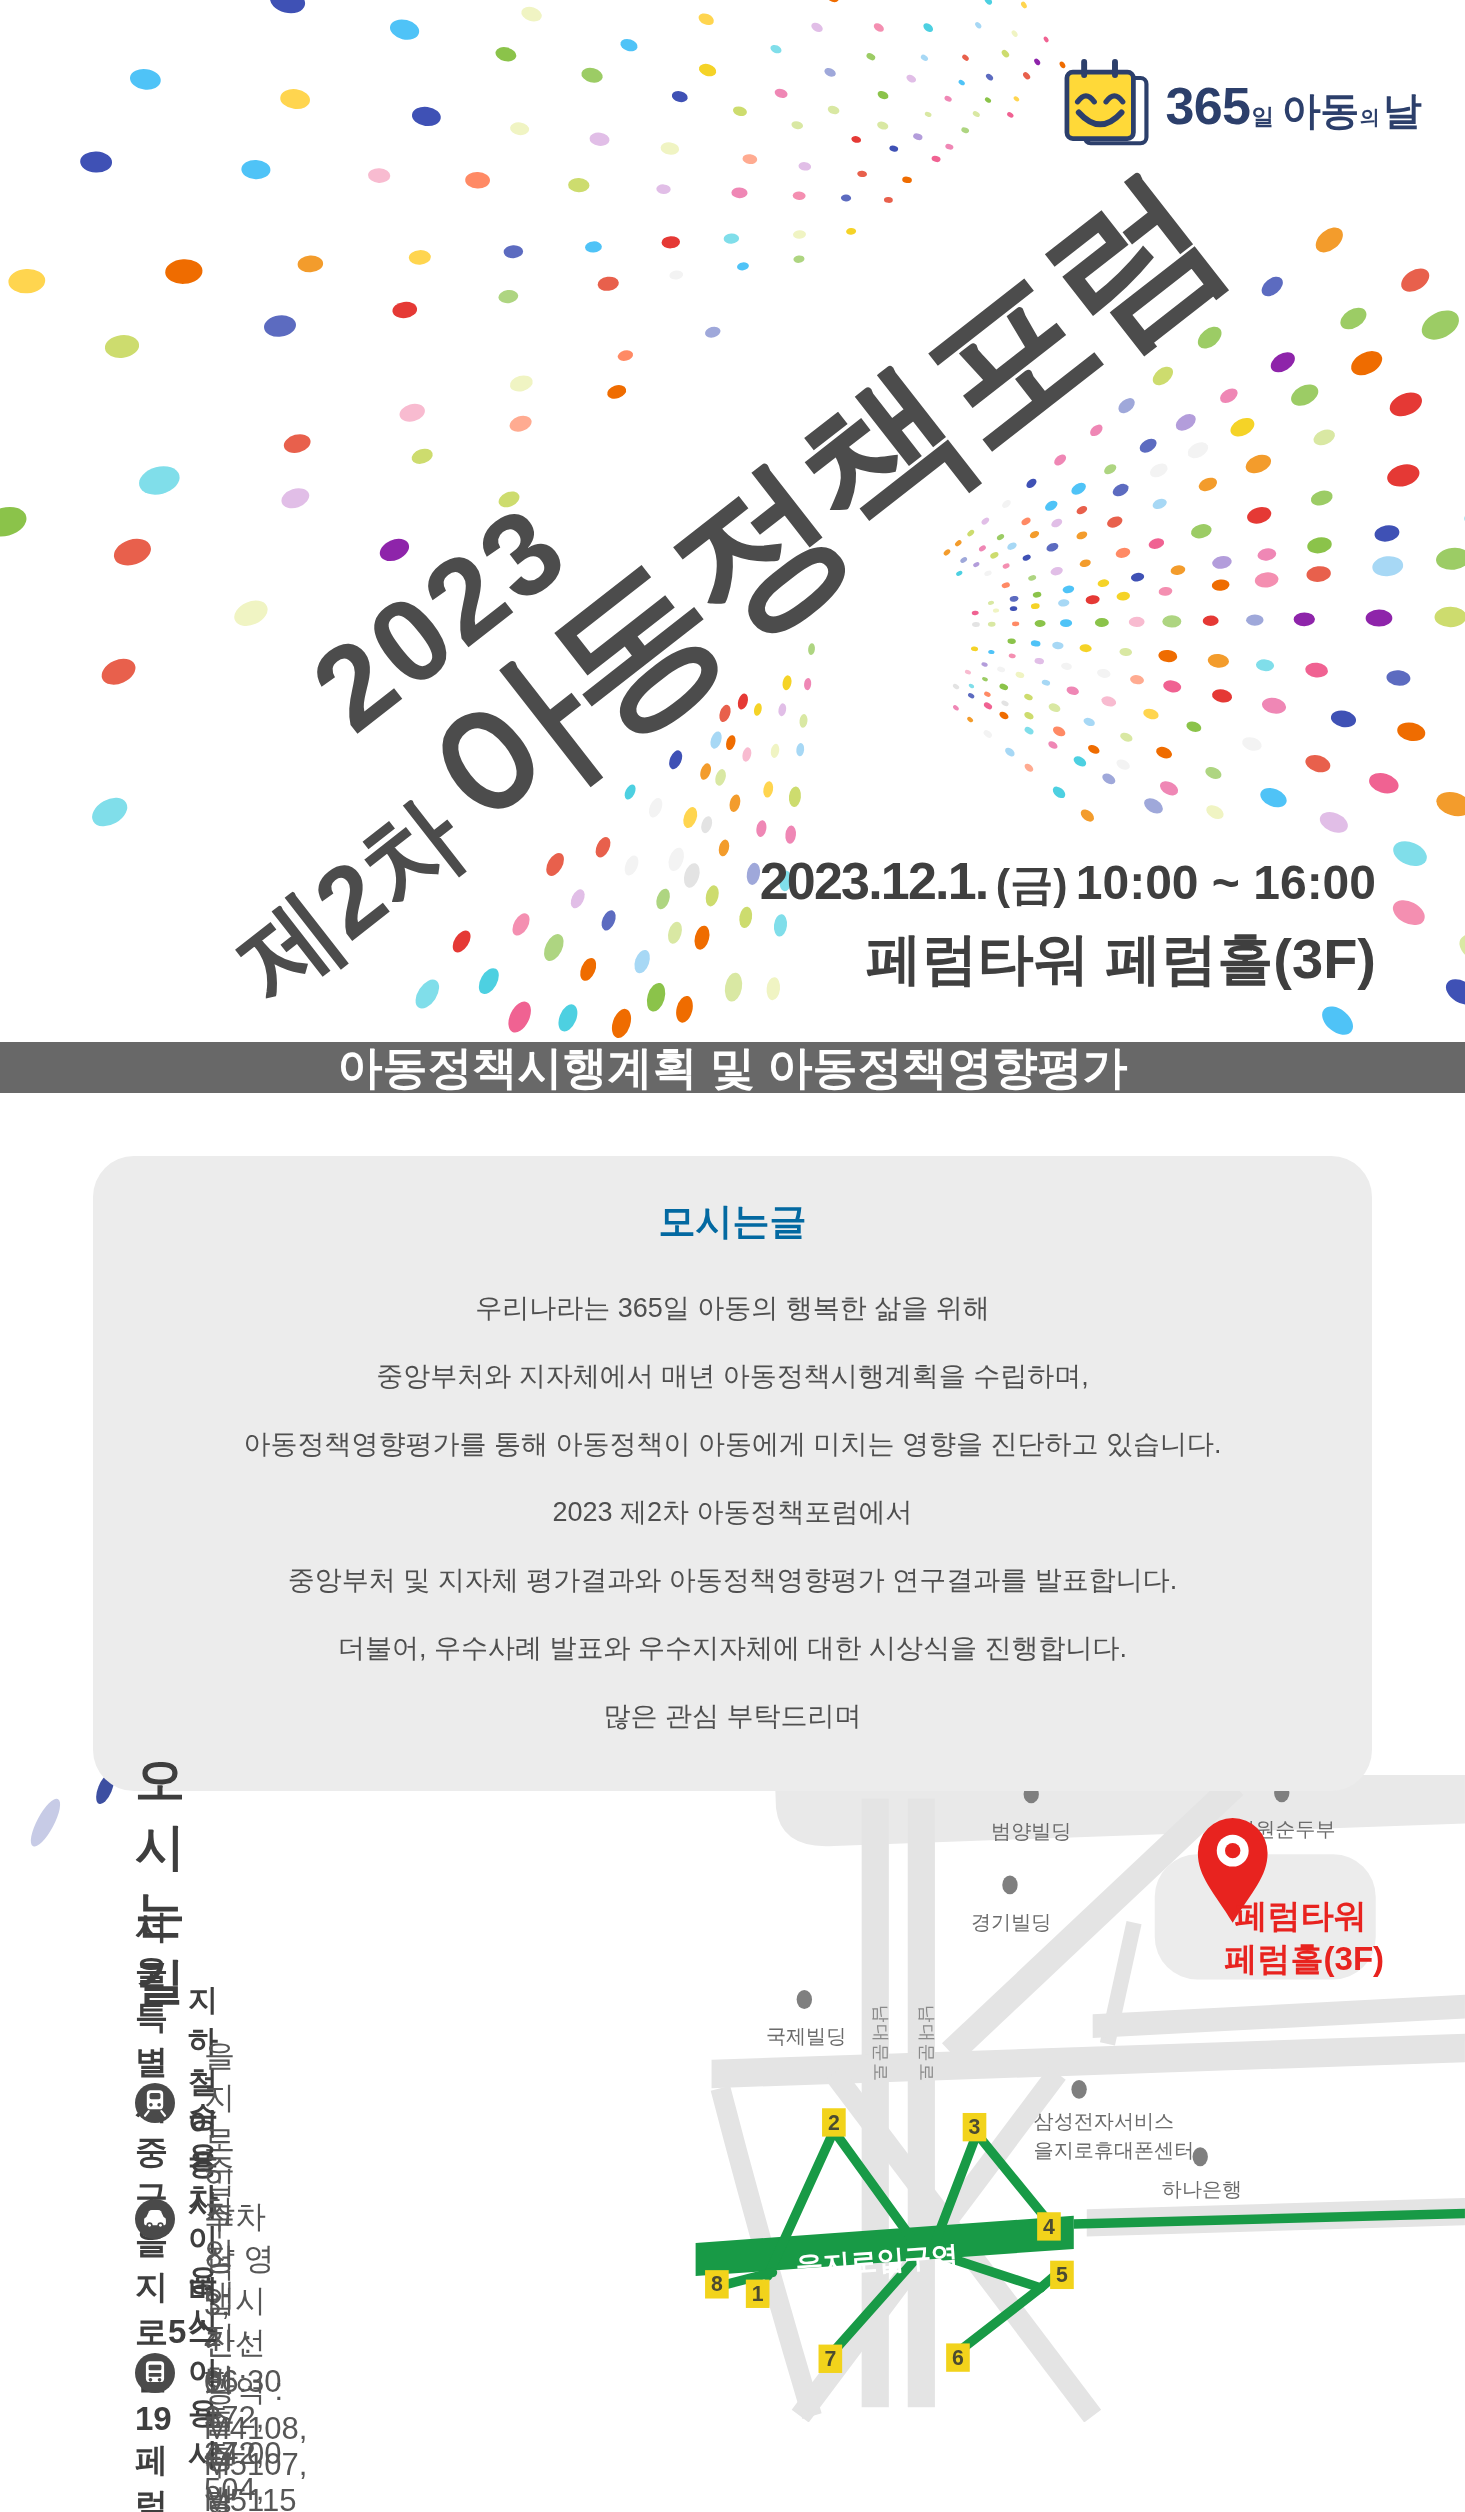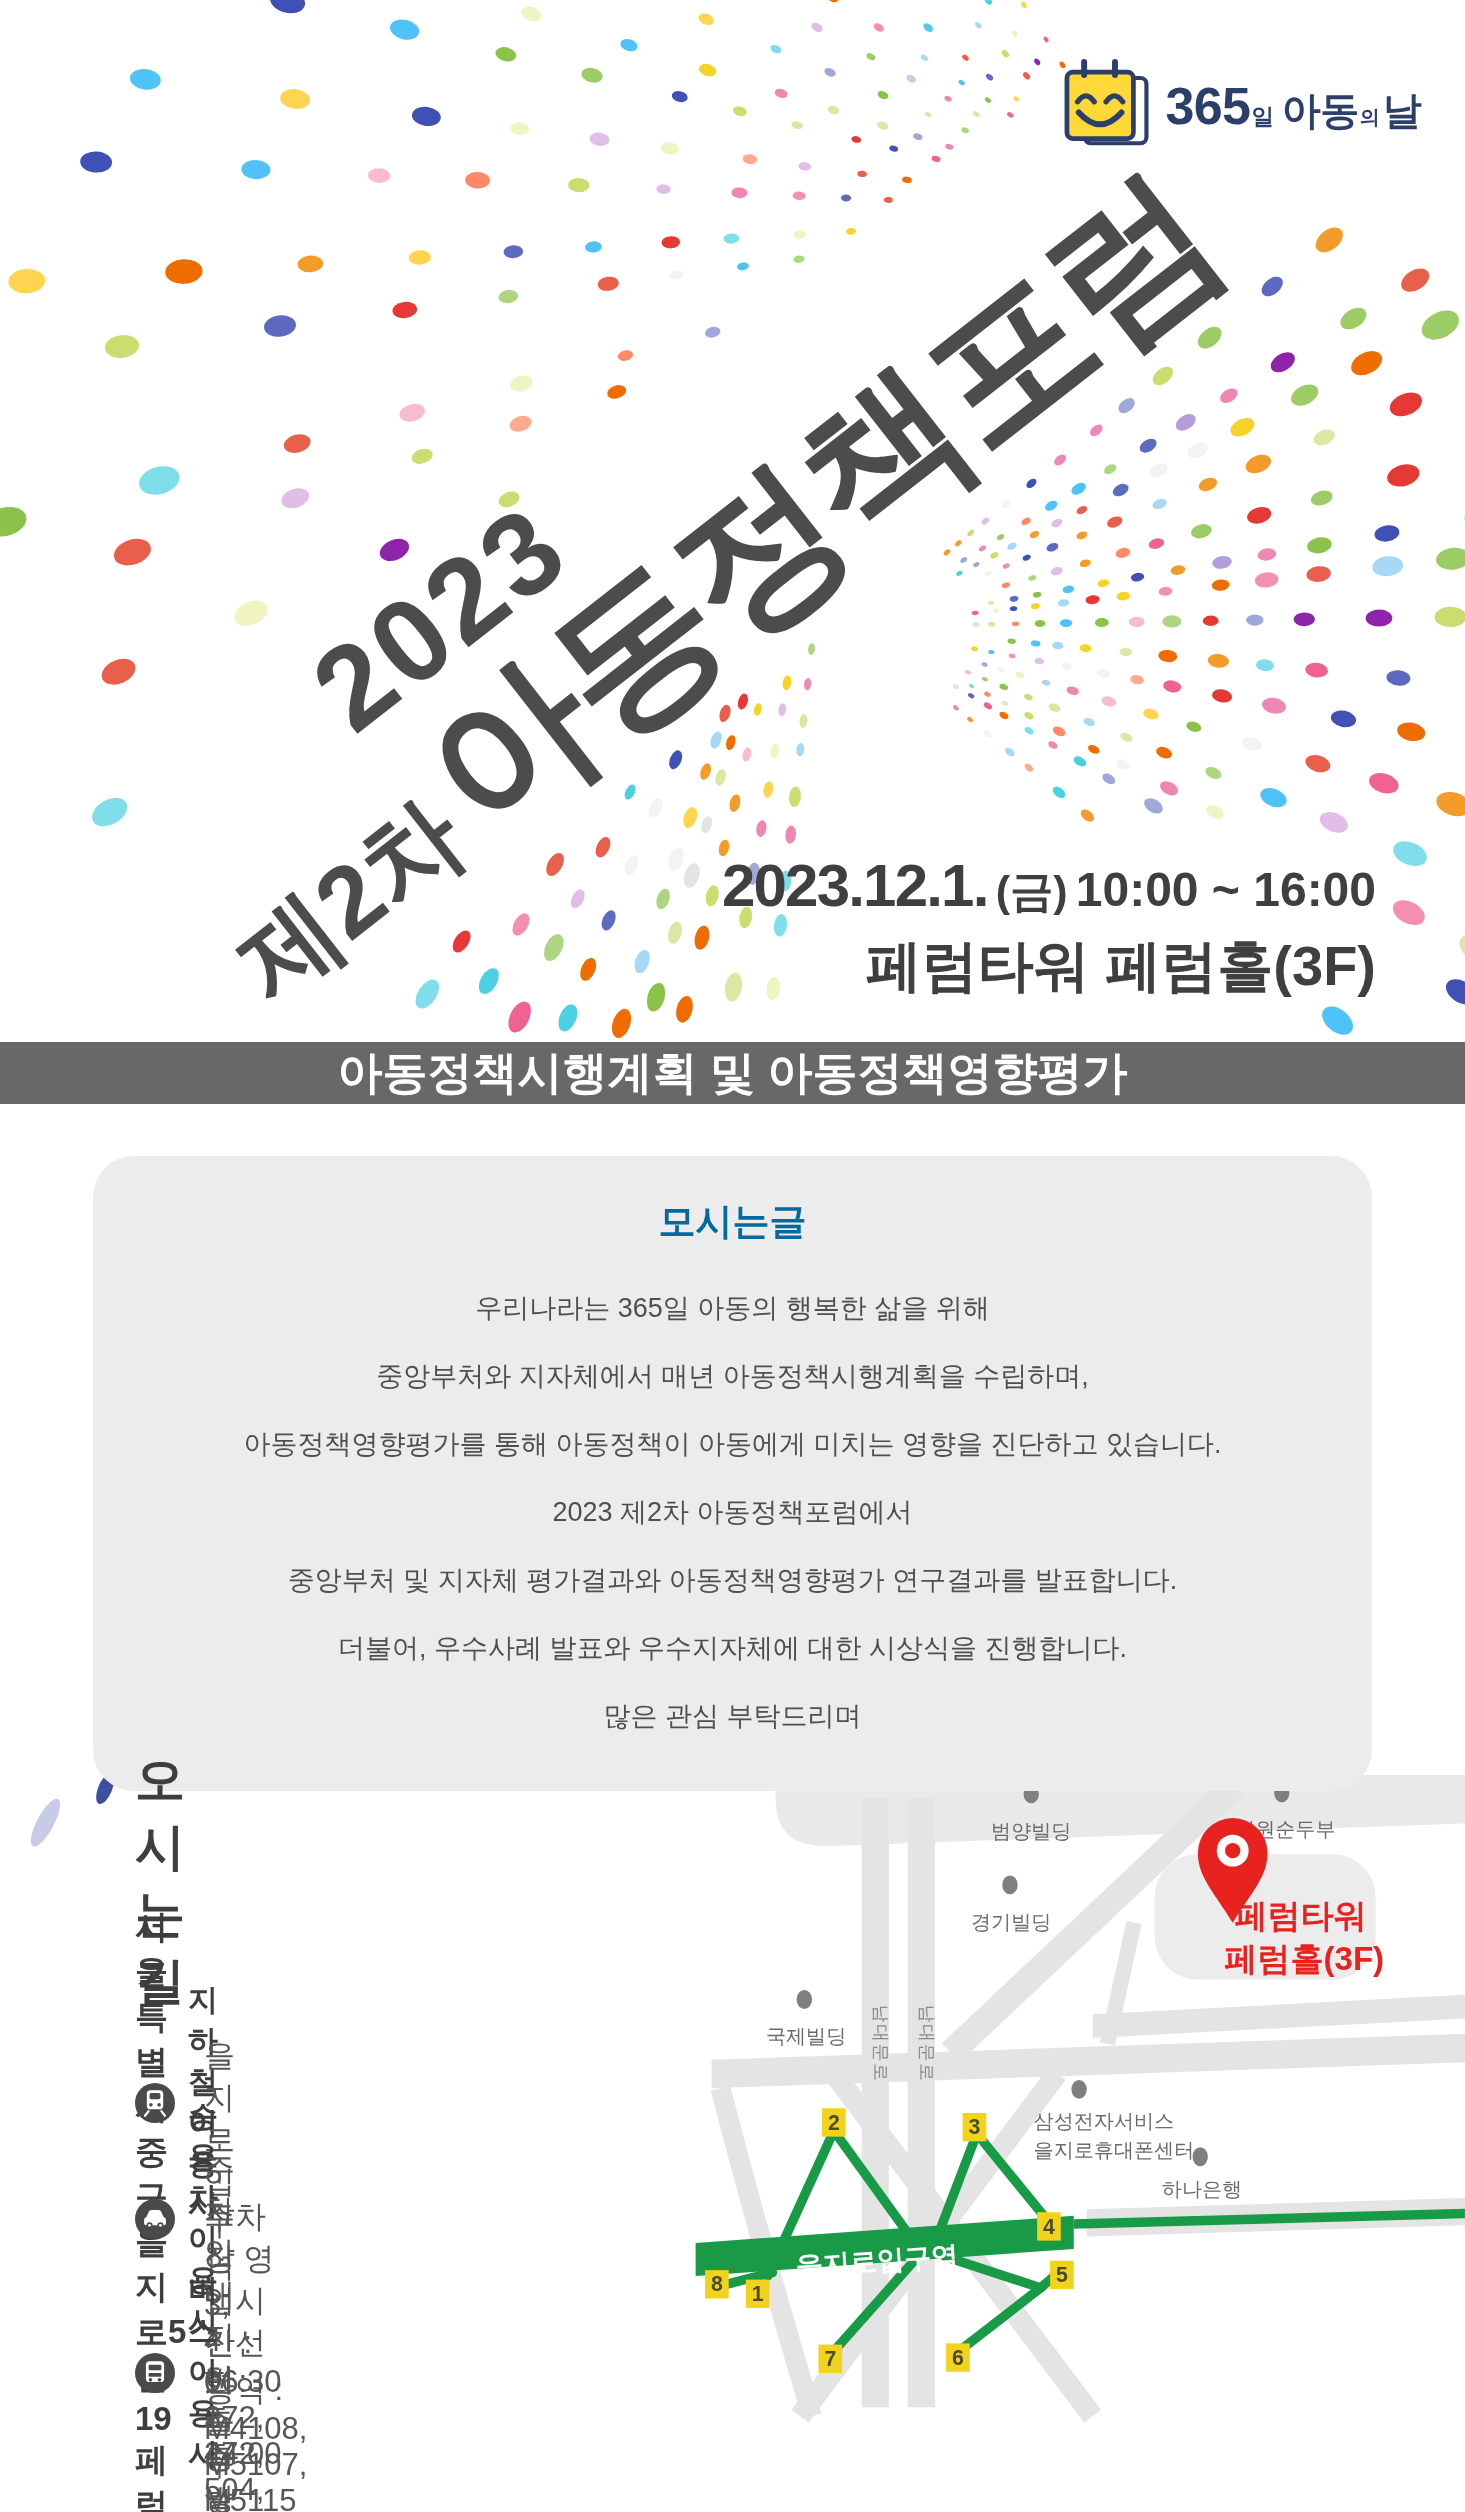--- a/index.html
+++ b/index.html
@@ -22,27 +22,27 @@
   .title-rot{position:absolute;left:295px;top:736px;z-index:4;color:#4c4c4c;
              transform:rotate(-38deg);transform-origin:0px 298px;white-space:nowrap;}
   .title-rot .row1{font-size:118px;font-weight:800;letter-spacing:4.7px;margin-left:230px;line-height:1;}
   .title-rot .row2{display:flex;align-items:baseline;gap:15.4px;margin-top:5.9px;line-height:1;}
   .title-rot .pre{font-size:99px;font-weight:800;}
   .title-rot .main{font-size:161px;font-weight:800;letter-spacing:-3.5px;}
 
   
   .dateblock{position:absolute;top:851px;right:89px;text-align:right;z-index:5;color:#3f3f3f;}
   .dateline{display:flex;align-items:baseline;justify-content:flex-end;gap:8.3px;}
-  .dateline .big{font-size:60px;font-weight:900;letter-spacing:-1.8px;}
+  .dateline .big{font-size:52px;font-weight:900;letter-spacing:-1.8px;}
   .dateline .day{font-size:43px;font-weight:700;}
   .dateline .time{font-size:48px;font-weight:600;}
   .venueline{font-size:56px;font-weight:800;margin-top:8.3px;}
 
   
-  .banner{position:absolute;left:0;top:1042px;width:1465px;height:62px;background:#686868;z-index:6;
+  .banner{position:absolute;left:0;top:1042px;width:1465px;height:51px;background:#686868;z-index:6;
           display:flex;align-items:center;justify-content:center;}
   .banner span{color:#ffffff;font-size:45px;font-weight:800;letter-spacing:0px;}
 
   
   .invite{position:absolute;left:93px;top:1156px;width:1279px;height:635px;background:#ececec;
           border-radius:41px;z-index:5;text-align:center;}
   .invite h2{margin:41px 0 0 0;font-size:37px;font-weight:800;color:#0369a1;}
   .invite .lines{margin-top:27px;font-size:27px;color:#4f4f4f;line-height:68px;}
 
   

